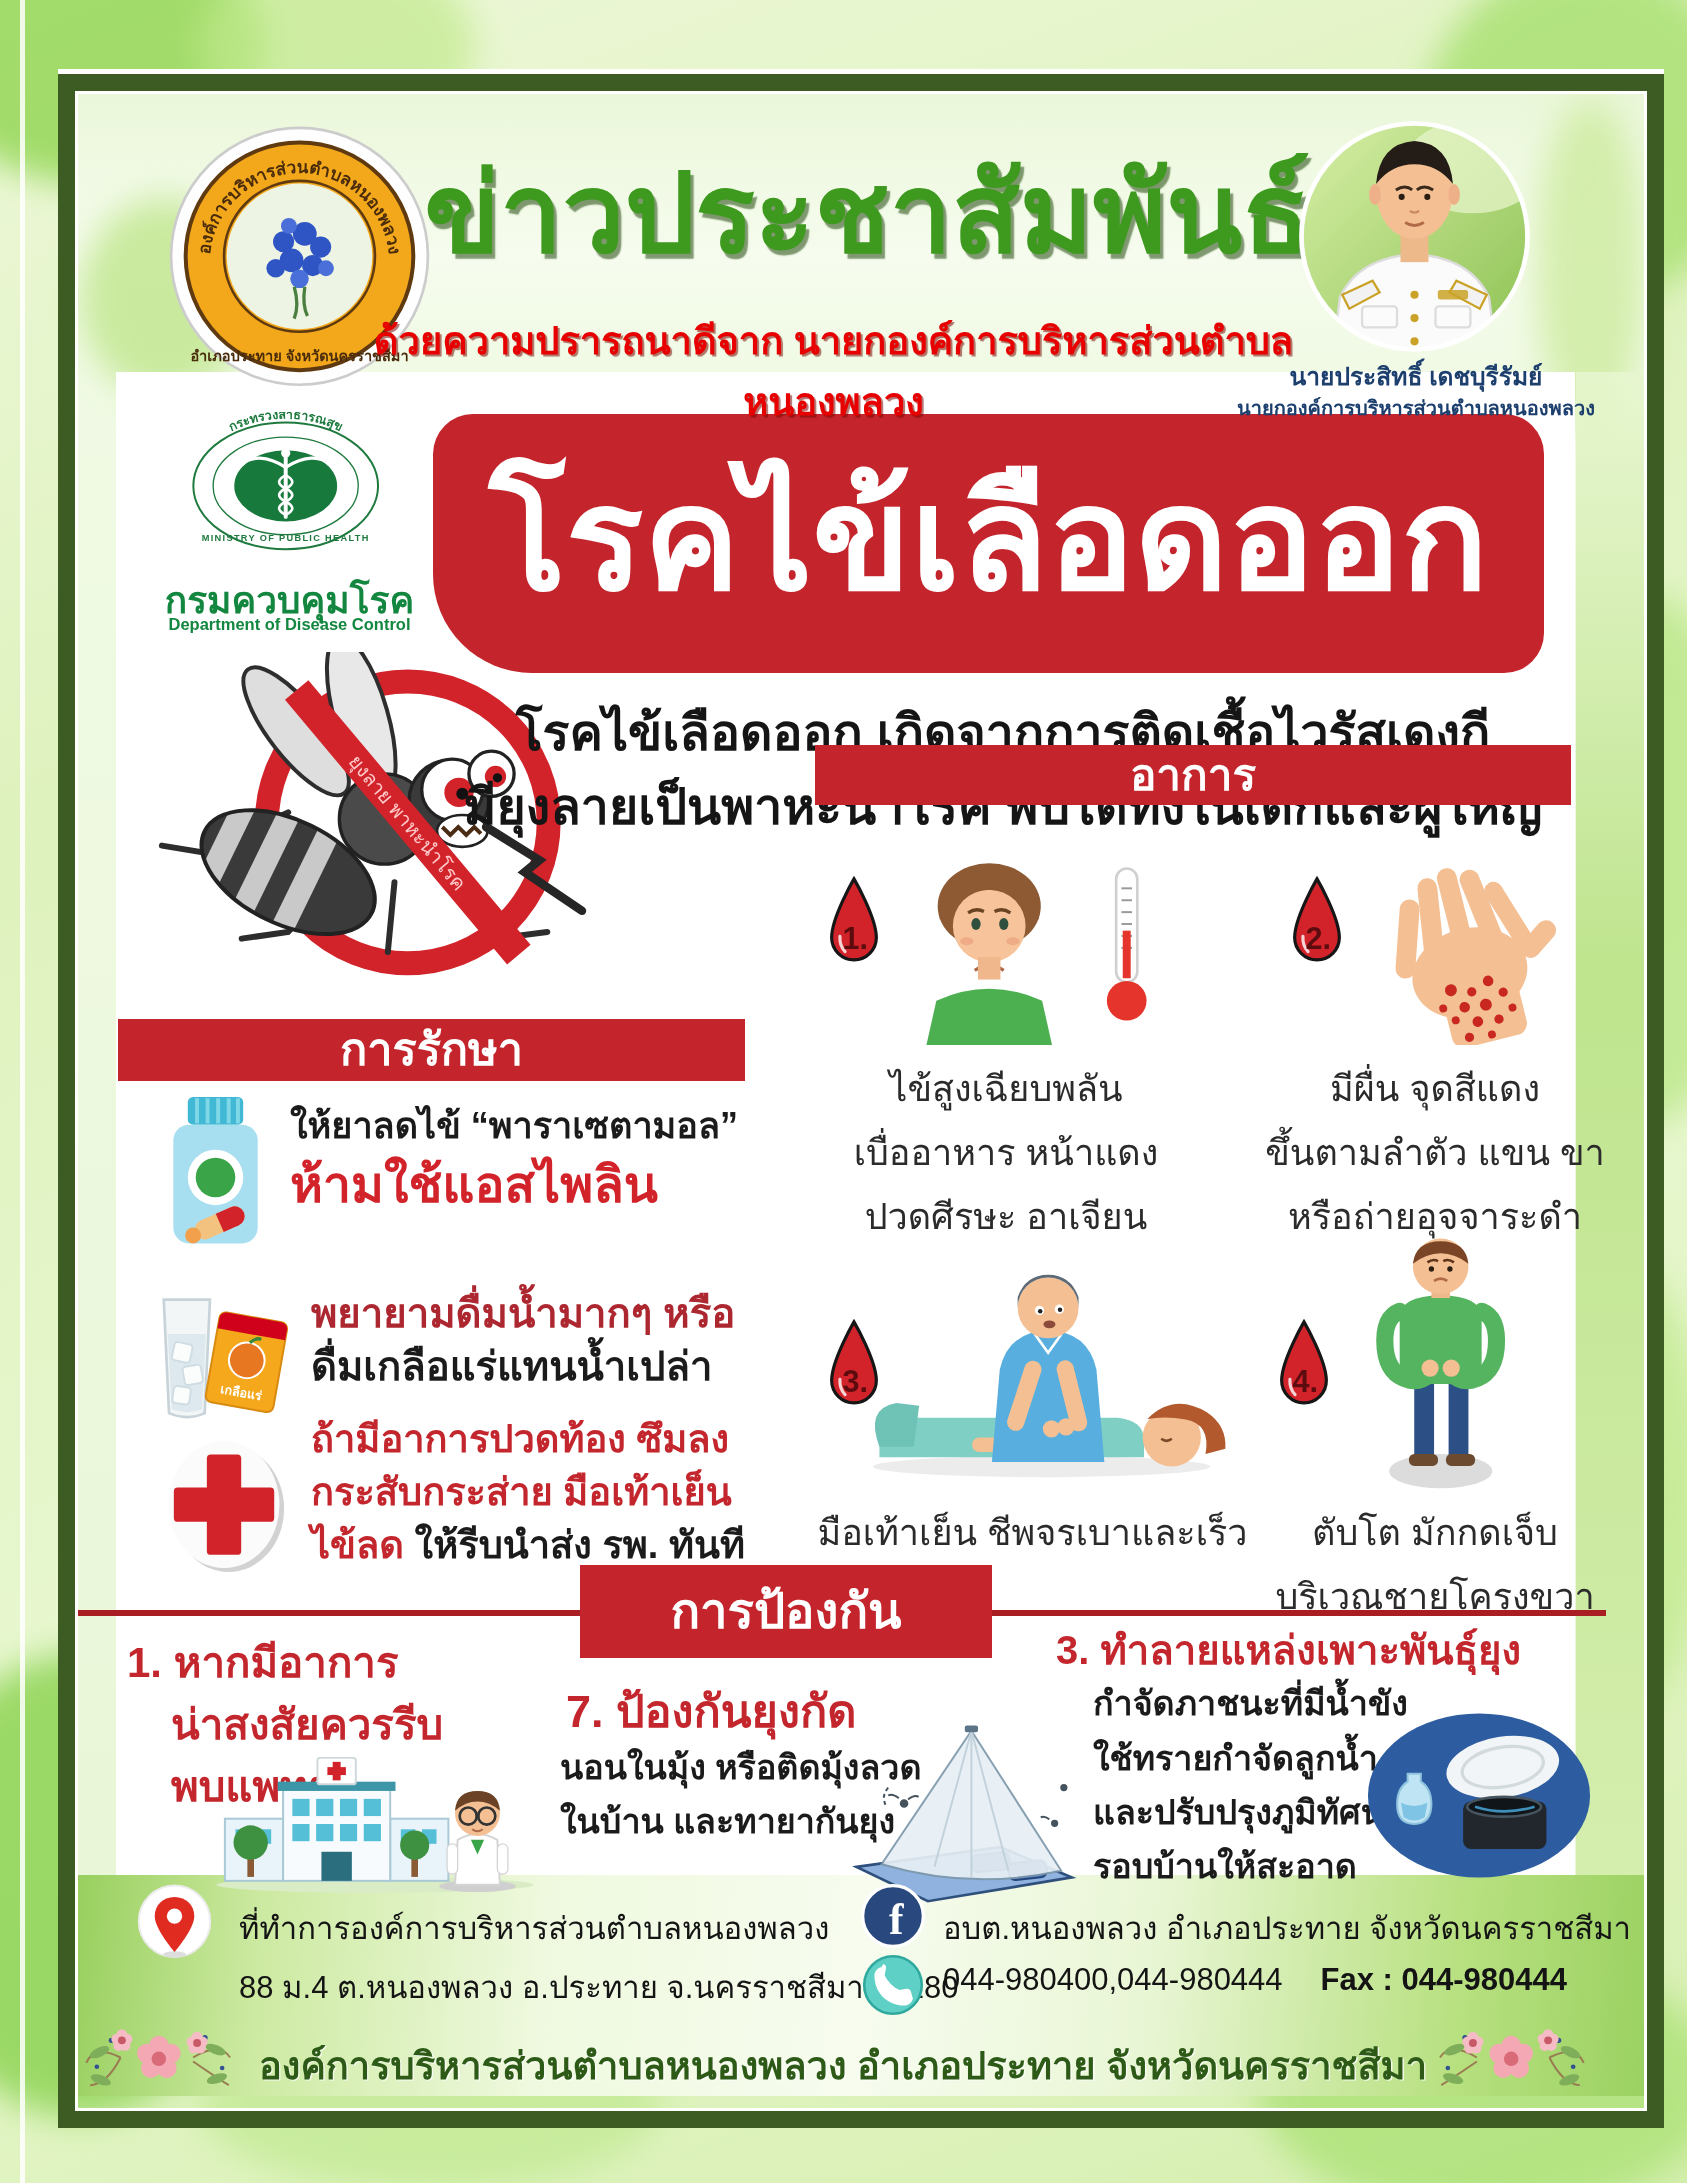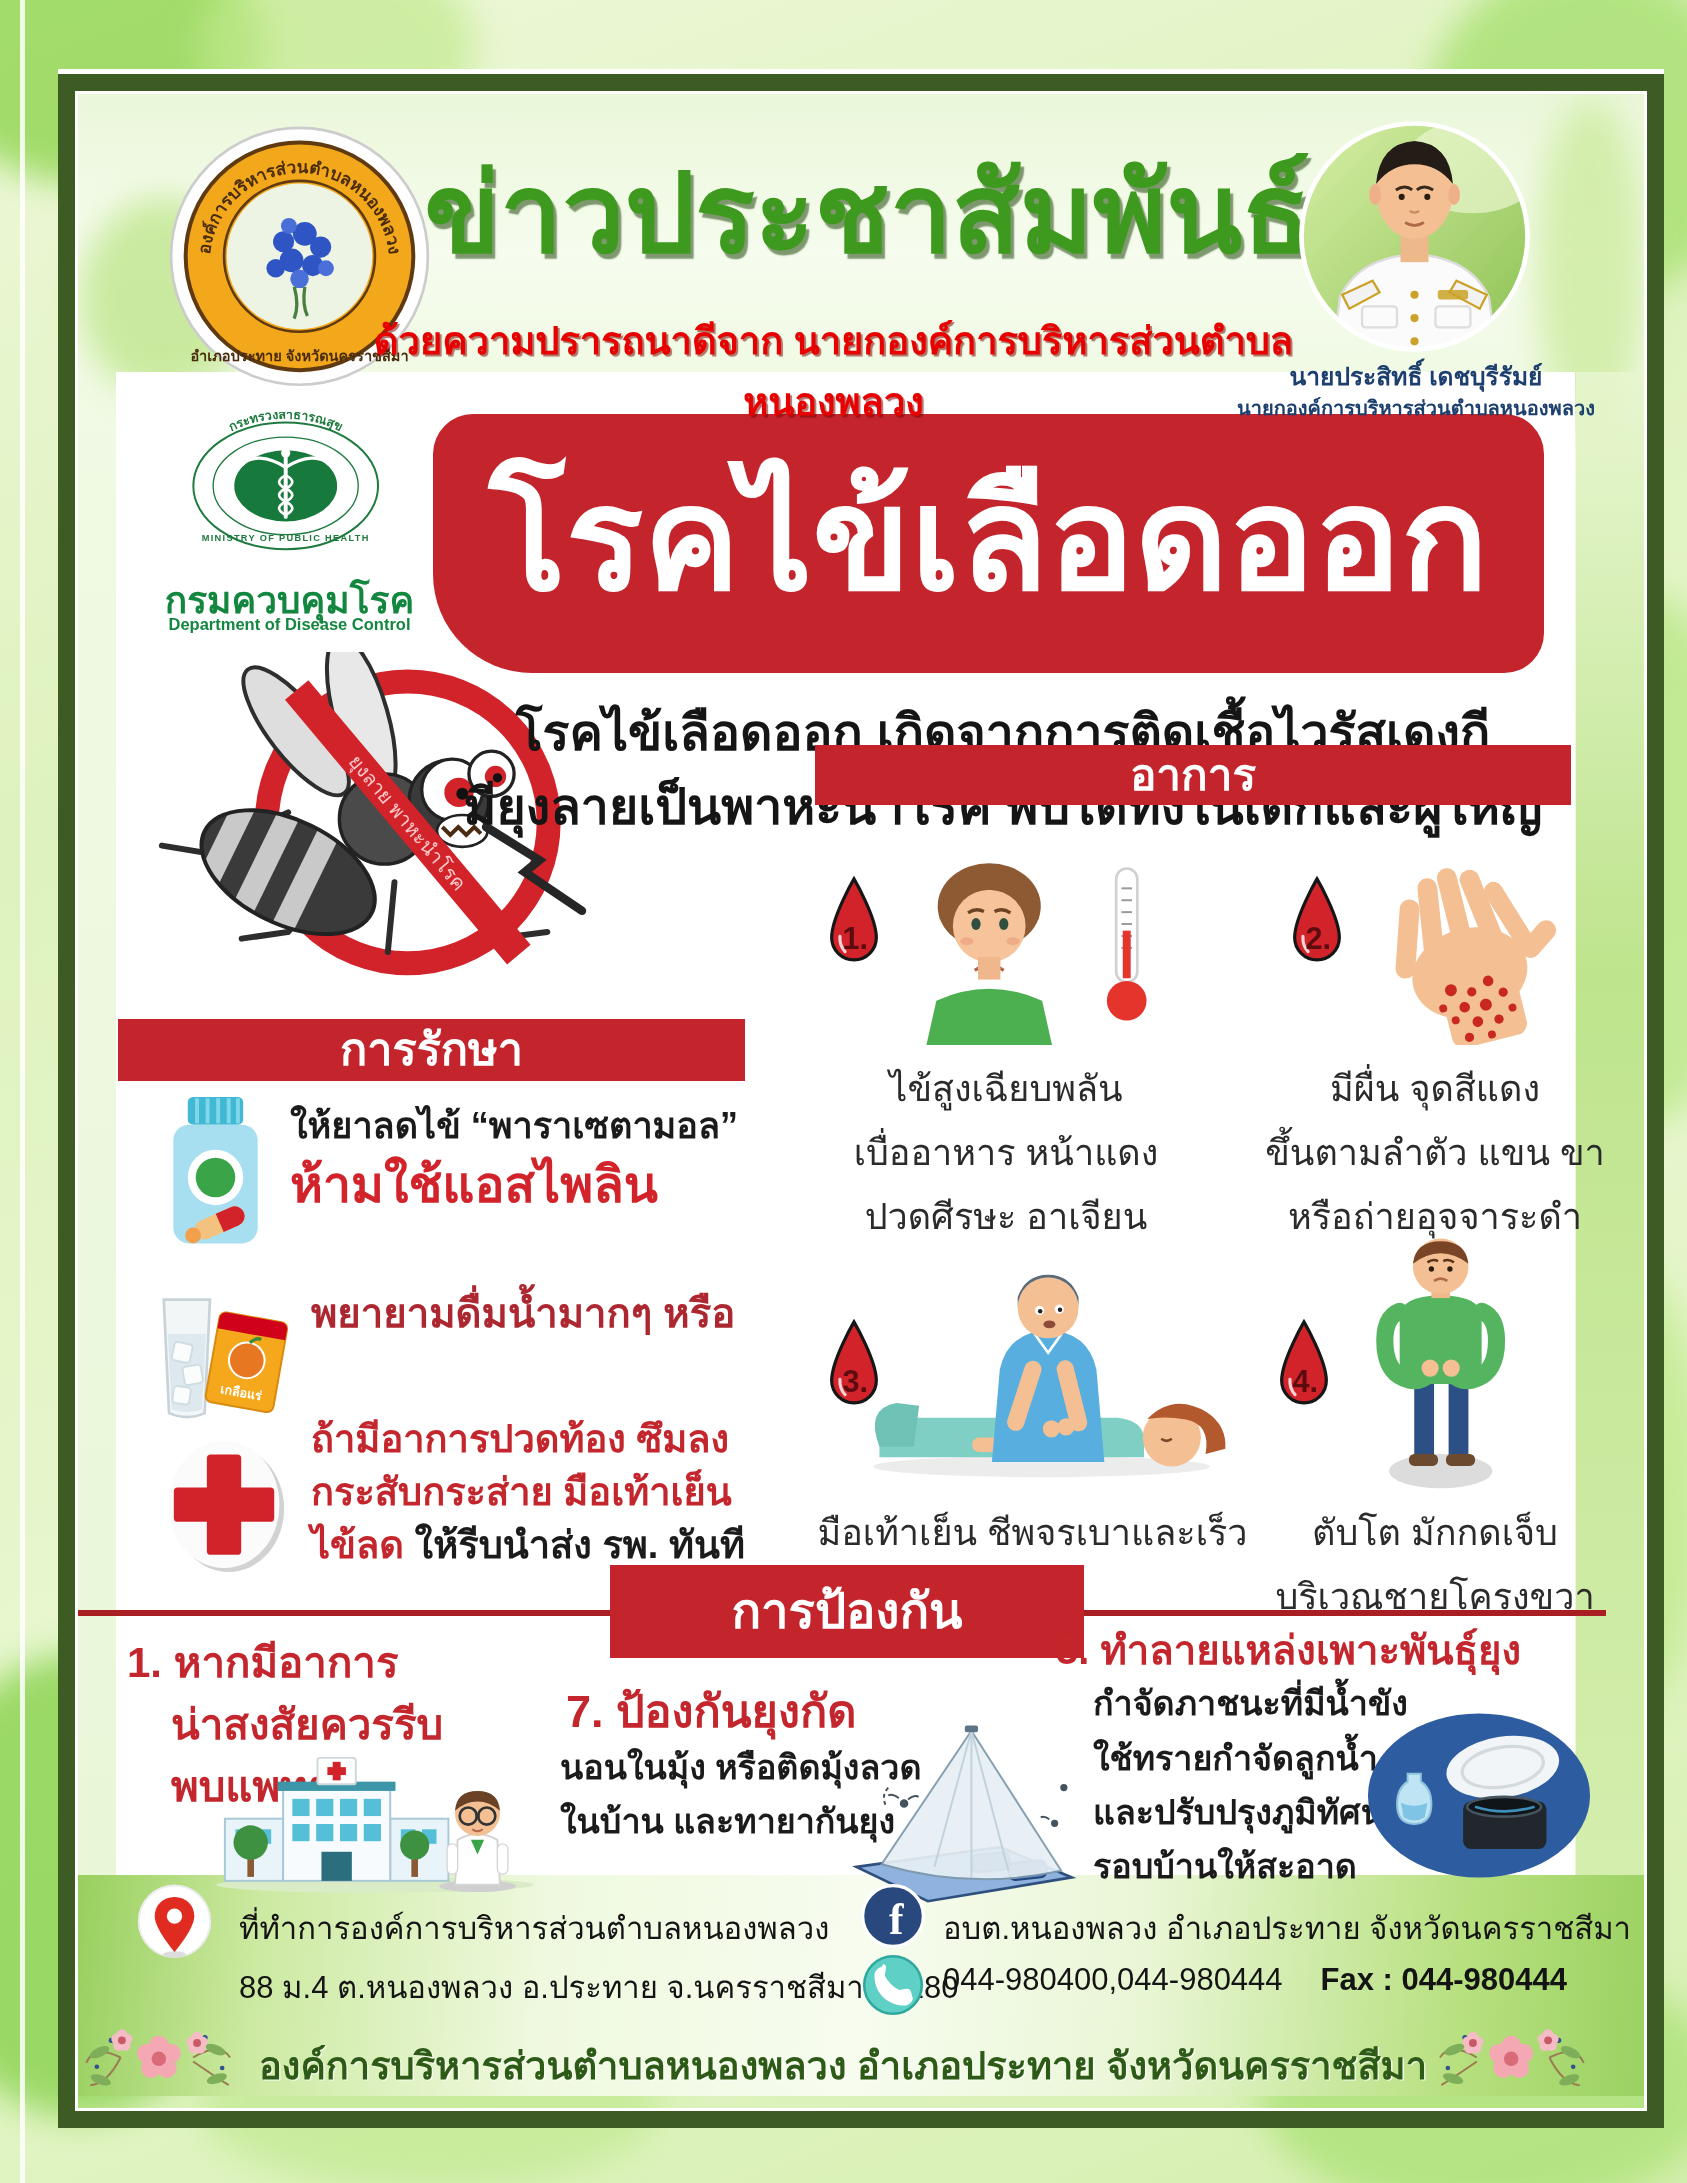--- a/index.html
+++ b/index.html
@@ -300,20 +300,21 @@
     </g>
     <g transform="translate(128,52) rotate(10)">
       <rect width="104" height="138" rx="10" fill="#f5a81c" stroke="#d88a10" stroke-width="3"></rect>
       <path d="M0,10 a10,10 0 0 1 10,-10 h84 a10,10 0 0 1 10,10 v16 h-104 Z" fill="#d0021b"></path>
       <circle cx="52" cy="66" r="27" fill="#e87722" stroke="#ffffff" stroke-width="3"></circle>
       <path d="M52,39 q8,-10 16,-8" stroke="#3a8a3e" stroke-width="5" fill="none"></path>
       <text x="52" y="122" text-anchor="middle" font-size="19" fill="#ffffff" font-weight="bold">เกลือแร่</text>
     </g>
   </svg>
   <div class="abs" style="left:311px;top:1281px;z-index:6;font-size:40px;font-weight:bold;color:#ad2730;">พยายามดื่มน้ำมากๆ หรือ</div>
+  <div class="abs" style="left:311px;top:1334px;z-index:6;font-size:40px;font-weight:bold;color:#1b1b1b;">ดื่มเกลือแร่แทนน้ำเปล่า</div>
 
   <svg class="abs" style="left:163px;top:1436px;z-index:6;" width="126" height="140" viewBox="0 0 190 212">
     <ellipse cx="99" cy="110" rx="84" ry="96" fill="#d2d2d2"></ellipse>
     <ellipse cx="92" cy="104" rx="84" ry="96" fill="#fbfbfb"></ellipse>
     <rect x="66" y="28" width="52" height="152" rx="6" fill="#d2232a"></rect>
     <rect x="16" y="78" width="152" height="52" rx="6" fill="#d2232a"></rect>
   </svg>
   <div class="abs" style="left:311px;top:1408px;z-index:6;font-size:38px;font-weight:bold;color:#c3262c;">ถ้ามีอาการปวดท้อง ซึมลง</div>
   <div class="abs" style="left:311px;top:1461px;z-index:6;font-size:38px;font-weight:bold;color:#c3262c;">กระสับกระส่าย มือเท้าเย็น</div>
   <div class="abs" style="left:311px;top:1514px;z-index:6;font-size:38px;font-weight:bold;">
@@ -367,21 +368,21 @@
 
   <div class="abs sym-text" style="left:801px;top:1501px;width:463px;z-index:6;">
     <div>มือเท้าเย็น ชีพจรเบาและเร็ว</div>
   </div>
   <div class="abs sym-text" style="left:1250px;top:1501px;width:370px;z-index:6;">
     <div>ตับโต มักกดเจ็บ</div>
     <div>บริเวณชายโครงขวา</div>
   </div>
 
   <div class="abs" style="left:64px;top:1610px;width:1542px;height:6px;background:#a81e23;z-index:5;"></div>
-  <div class="abs banner-red" style="left:580px;top:1565px;width:474px;height:93px;z-index:6;margin-left:30px;">
+  <div class="abs banner-red" style="left:580px;top:1565px;width:412px;height:93px;z-index:6;">
     <div style="font-size:49px;line-height:93px;">การป้องกัน</div>
   </div>
 
   <div class="abs red-t" style="left:127px;top:1629px;z-index:6;font-size:42px;">1. หากมีอาการ</div>
   <div class="abs red-t" style="left:171px;top:1691px;z-index:6;font-size:42px;">น่าสงสัยควรรีบ</div>
   <div class="abs red-t" style="left:171px;top:1753px;z-index:6;font-size:42px;">พบแพทย์</div>
 
   <svg class="abs" style="left:213px;top:1755px;z-index:6;" width="324" height="138" viewBox="0 0 490 208">
     <ellipse cx="245" cy="196" rx="240" ry="12" fill="#d9ecc6"></ellipse>
     <rect x="18" y="96" width="88" height="94" fill="#e8f4f9" stroke="#a9c9d6" stroke-width="3"></rect>

